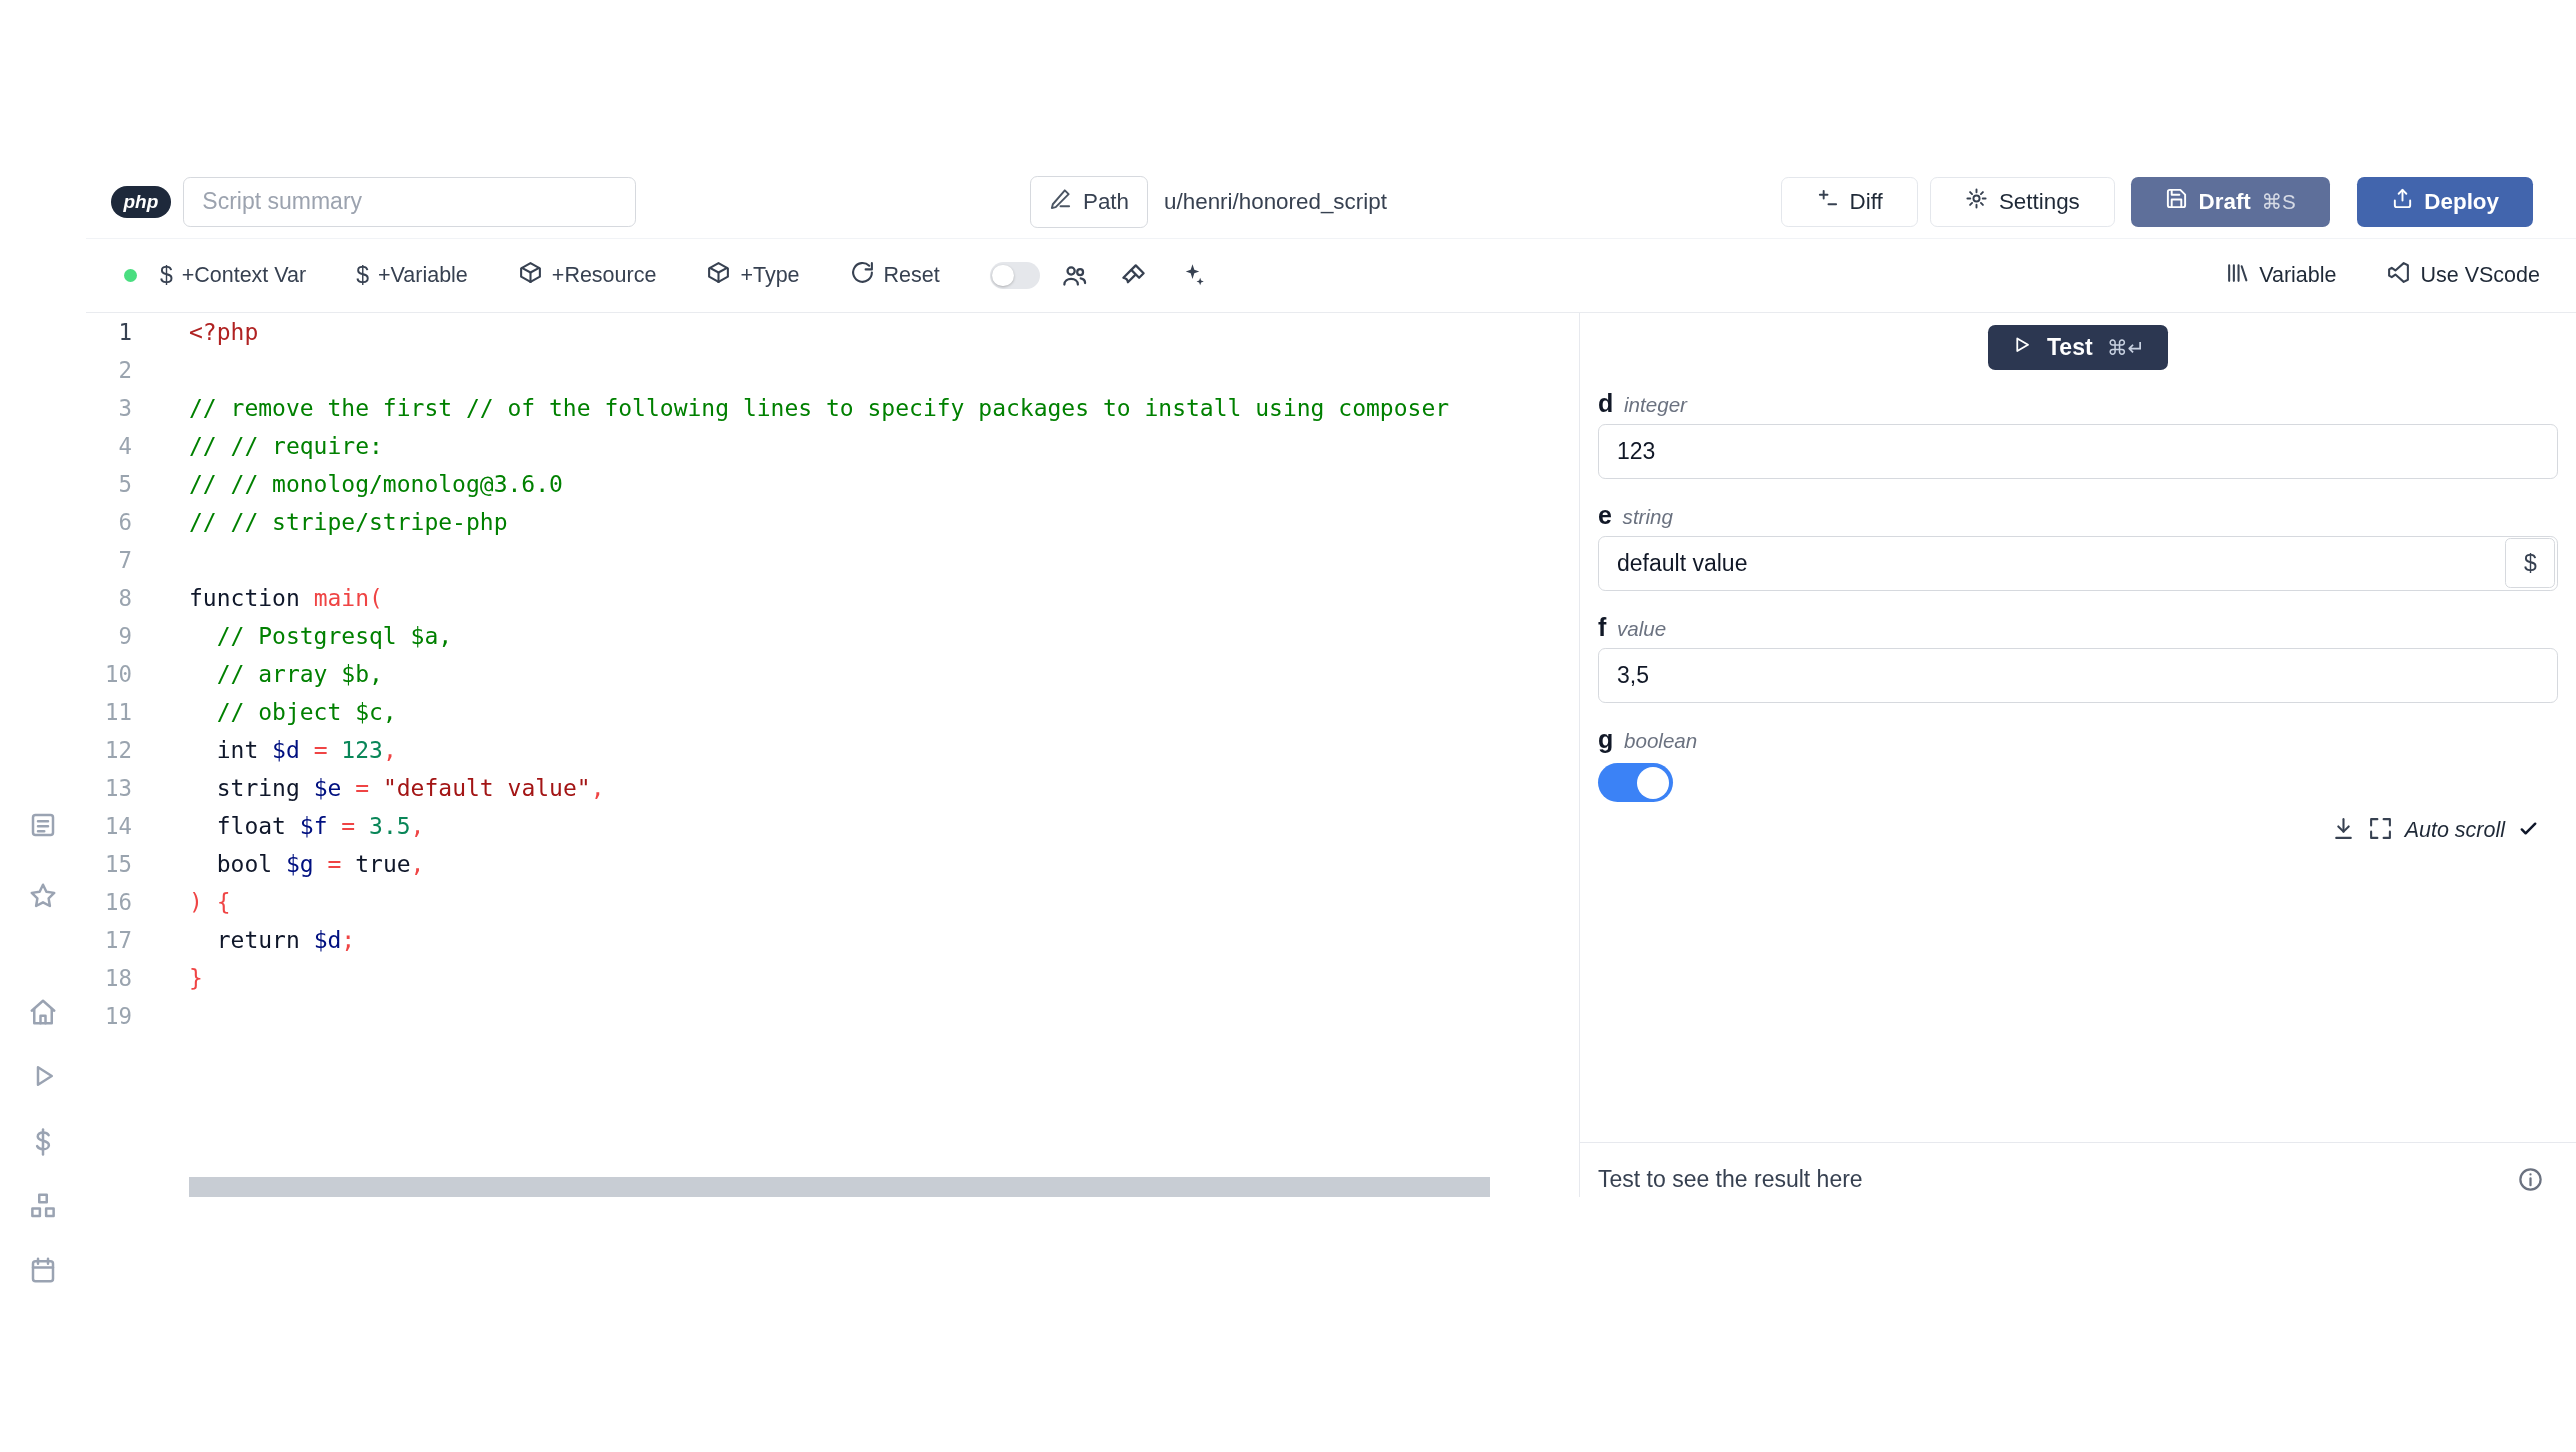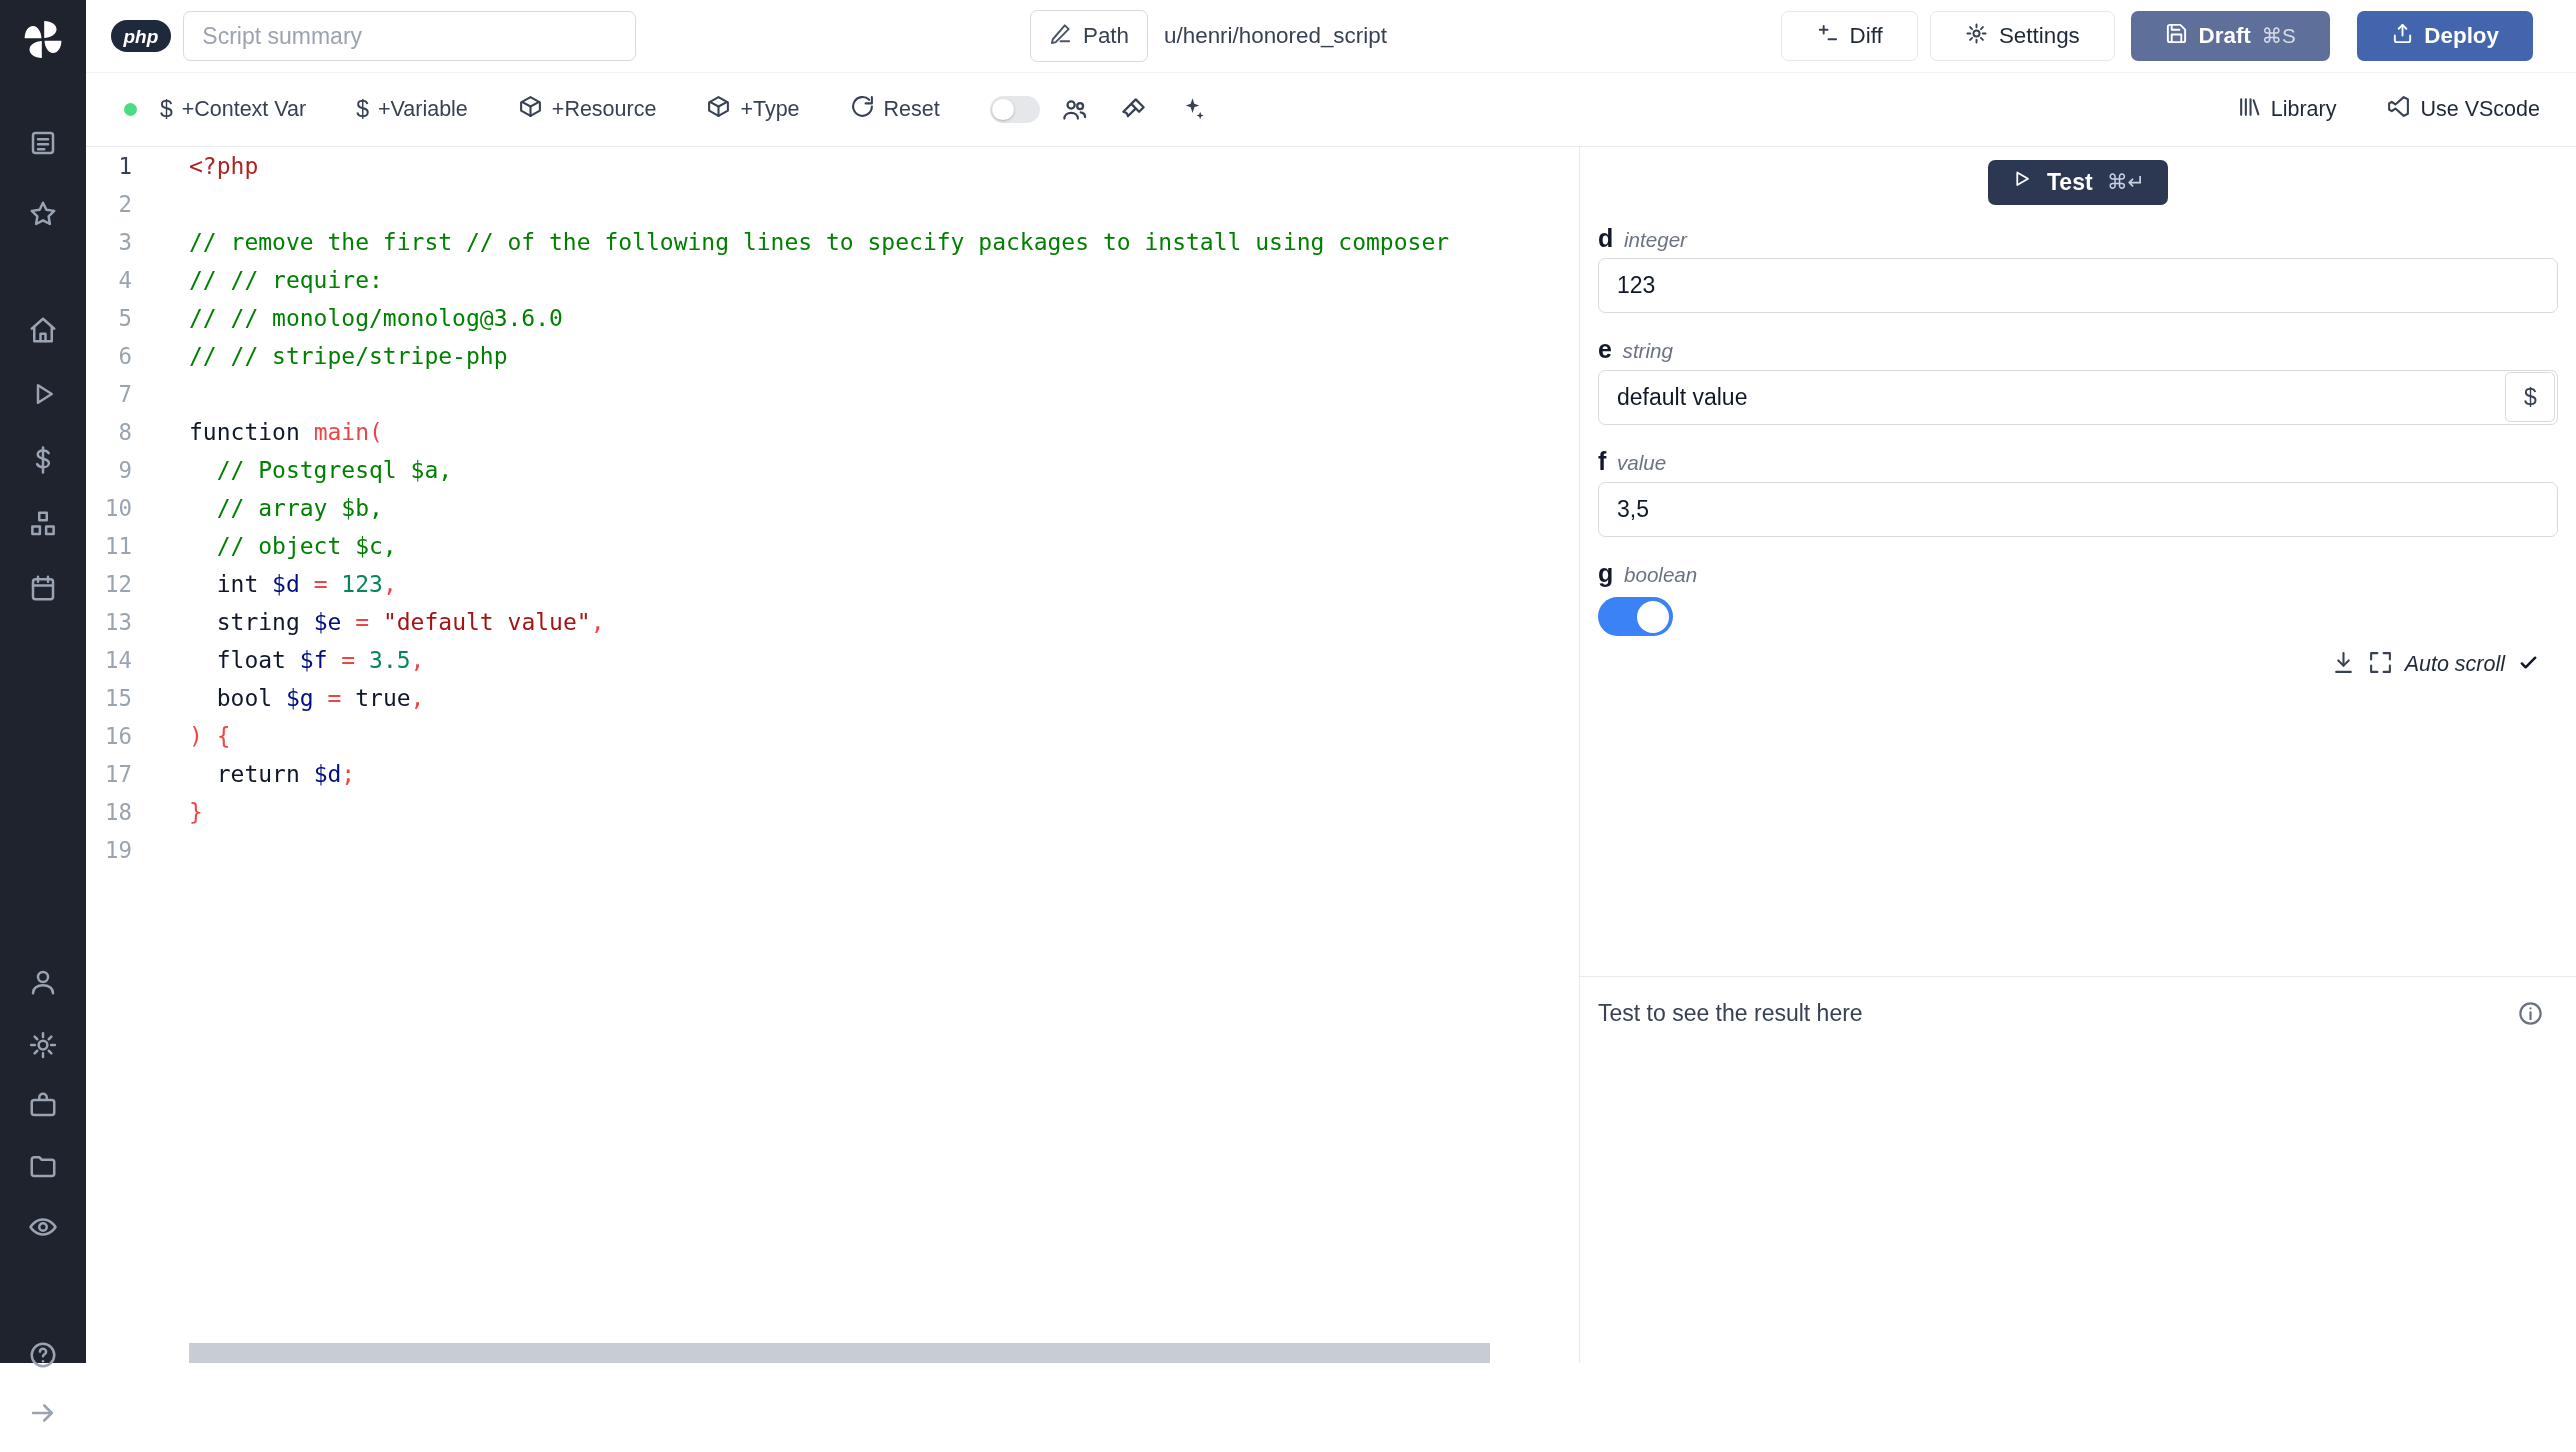--- a/index.html
+++ b/index.html
@@ -1,17 +1,17 @@
 <!DOCTYPE html>
 <html style="font-size:14.3px"><head>
 <meta charset="utf-8">
 <style>
   html,body{margin:0;padding:0;background:#fff;}
   body{width:2576px;height:1453px;overflow:hidden;font-family:"Liberation Sans",sans-serif;color:#1f2937;}
-  .app{display:flex;width:2576px;height:1363px;}
+  .app{display:flex;width:2576px;height:1363px;align-items:center;}
 
   
   .sidebar{width:86px;flex-shrink:0;background:#1e232d;position:relative;}
   .sb-item{position:absolute;left:50%;transform:translateX(-50%);color:#9aa3b2;display:flex;align-items:center;justify-content:center;cursor:pointer;}
   .sb-item svg{display:block;}
   .sb-logo{color:#ffffff;}
 
   
   .main{flex:1;display:flex;flex-direction:column;min-width:0;}
   .topbar{height:72px;display:flex;align-items:center;padding:0 43px 0 25px;gap:12.5px;background:#fff;border-bottom:0.9px solid #f1f3f6;}
@@ -326,21 +326,21 @@
       </span>
 
       <div class="toolbar-right">
         <span class="tool-item">
           <span>
             <svg viewBox="0 0 24 24" width="25" height="25" fill="none" stroke="currentColor" stroke-width="2" stroke-linecap="round">
                 <path d="M4 20V5M8.5 20V5M13 20V5"></path>
                 <path d="M16 6l4.5 13.5"></path>
               </svg>
           </span>
-          <span>Library</span>
+          <span>Variable</span>
         </span>
         <span class="tool-item">
           <span>
             <svg viewBox="0 0 24 24" width="25" height="25" fill="none" stroke="currentColor" stroke-width="2" stroke-linejoin="round">
                 <path d="M17 3l4 2v14l-4 2-8-7-3.5 2.5L3 15v-6l2.5-1.5L9 10z"></path>
               </svg>
           </span>
           <span>Use VScode</span>
         </span>
       </div>

